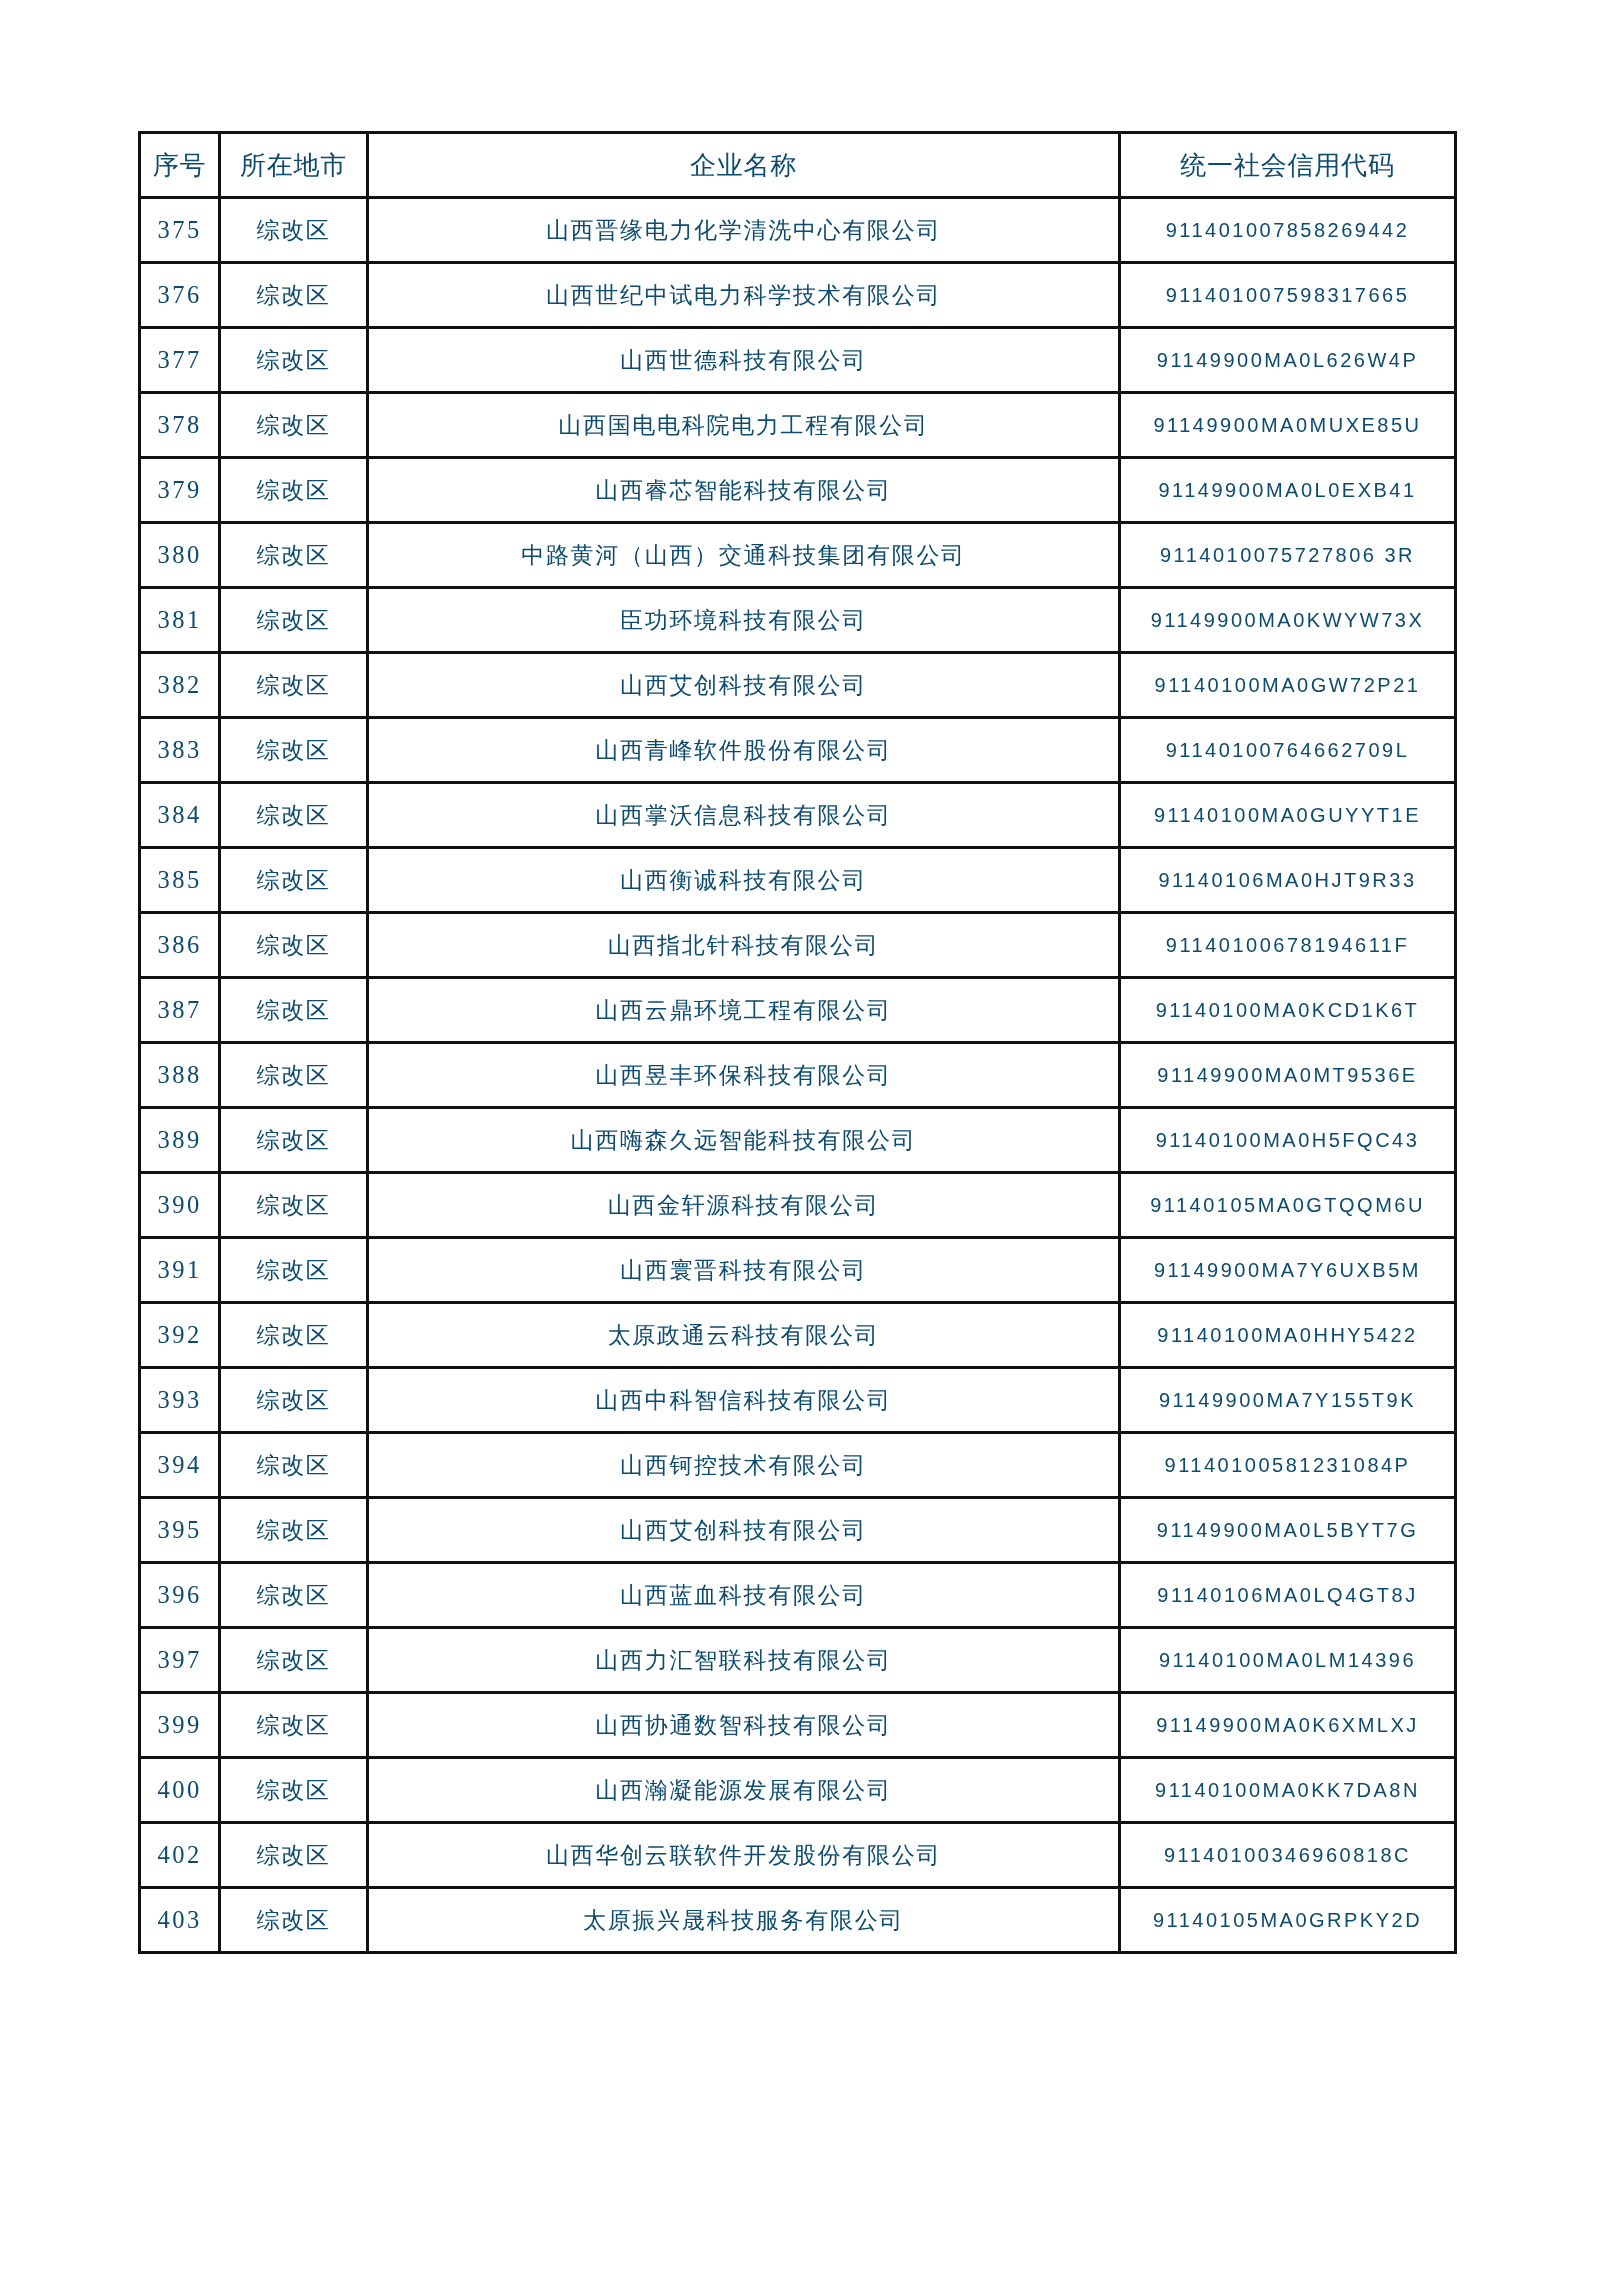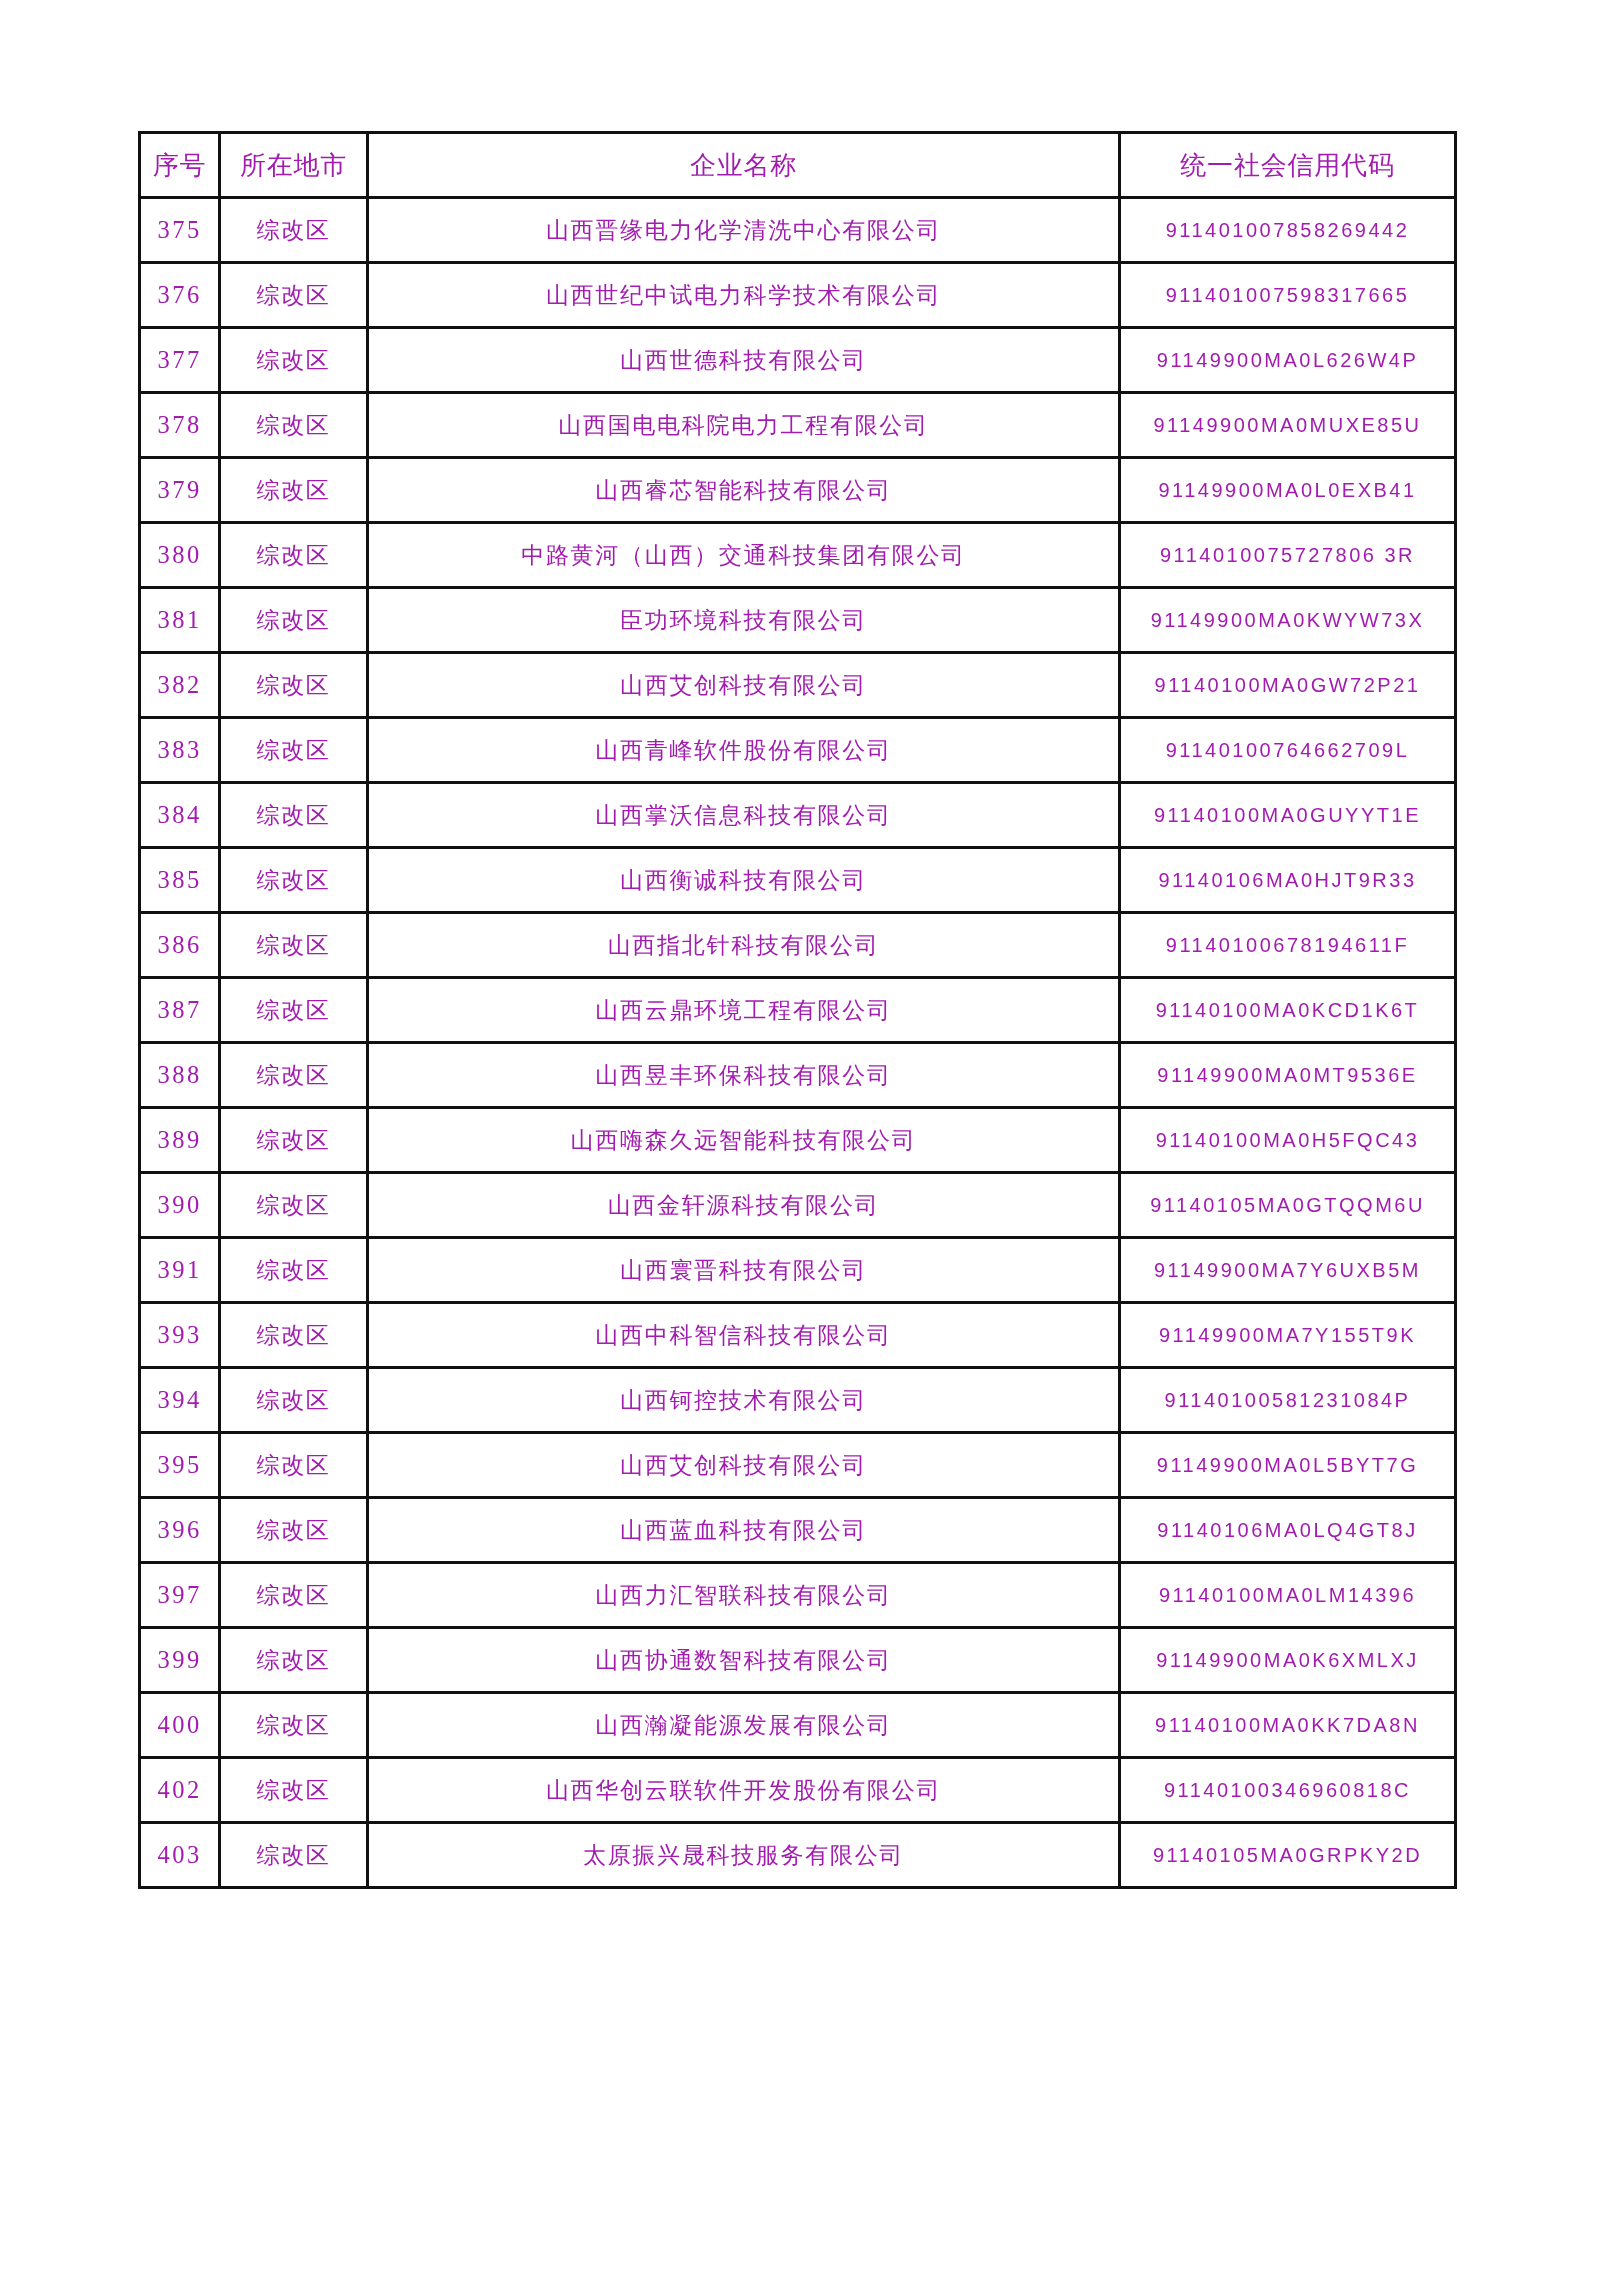--- a/index.html
+++ b/index.html
@@ -5,21 +5,21 @@
   html, body { margin: 0; padding: 0; background: #ffffff; }
   body { width: 1622px; height: 2295px; position: relative; overflow: hidden; }
   .page { position: absolute; left: 0; top: 0; width: 1622px; height: 2295px; background: #fff; }
   table.list {
     position: absolute;
     left: 138px;
     top: 131px;
     width: 1316px;
     border-collapse: collapse;
     table-layout: fixed;
-    color: #a21caf;
+    color: #0c4a6e;
   }
   table.list col.c-seq  { width: 80px; }
   table.list col.c-city { width: 148px; }
   table.list col.c-name { width: 752px; }
   table.list col.c-code { width: 336px; }
   table.list th, table.list td {
     border: 3.4px solid #111;
     text-align: center;
     vertical-align: middle;
     padding: 0;
@@ -159,20 +159,26 @@
           <td class="name">山西金轩源科技有限公司</td>
           <td class="code">91140105MA0GTQQM6U</td>
         </tr>
         <tr>
           <td class="seq">391</td>
           <td class="city">综改区</td>
           <td class="name">山西寰晋科技有限公司</td>
           <td class="code">91149900MA7Y6UXB5M</td>
         </tr>
         <tr>
+          <td class="seq">392</td>
+          <td class="city">综改区</td>
+          <td class="name">太原政通云科技有限公司</td>
+          <td class="code">91140100MA0HHY5422</td>
+        </tr>
+        <tr>
           <td class="seq">393</td>
           <td class="city">综改区</td>
           <td class="name">山西中科智信科技有限公司</td>
           <td class="code">91149900MA7Y155T9K</td>
         </tr>
         <tr>
           <td class="seq">394</td>
           <td class="city">综改区</td>
           <td class="name">山西钶控技术有限公司</td>
           <td class="code">91140100581231084P</td>

